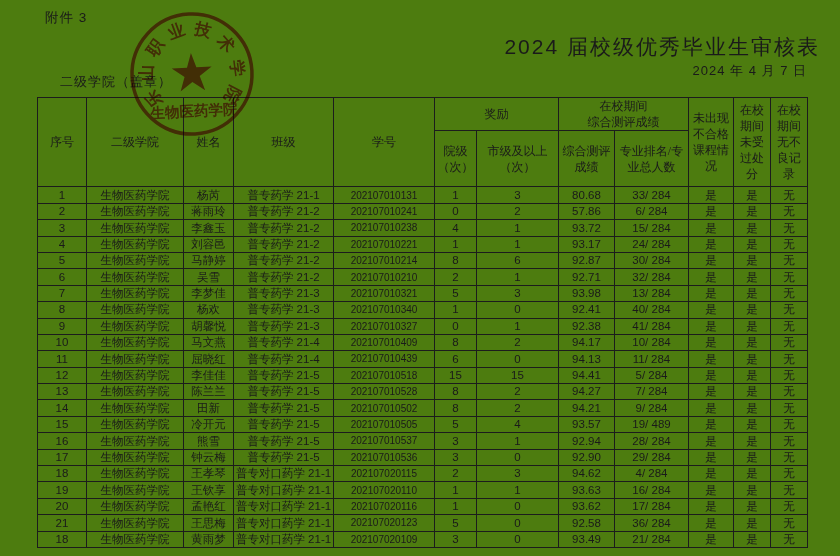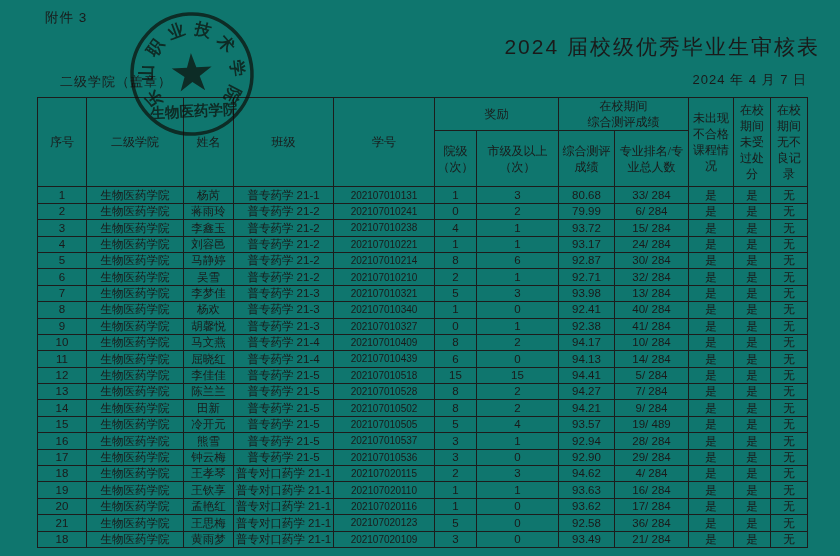--- a/index.html
+++ b/index.html
@@ -1,24 +1,24 @@
 <!DOCTYPE html>
 <html style="--seal-color: #d5473f;"><head>
 <meta charset="utf-8">
 <style>
   html,body{margin:0;padding:0;background:#ffffff;}
   .page{
-    position:relative;width:840px;height:556px;background:#0f766e;overflow:hidden;
+    position:relative;width:840px;height:556px;background:#4d7c0f;overflow:hidden;
     font-family:"Liberation Sans","DejaVu Sans",sans-serif;color:#1a1a1a;
   }
   .attachment{position:absolute;left:45px;top:9px;font-size:13.5px;letter-spacing:1px;}
   .doc-title{position:absolute;left:50px;top:33px;width:770px;text-align:right;
     font-size:21px;letter-spacing:2px;font-weight:500;}
   .college-field{position:absolute;left:60px;top:73px;font-size:13px;letter-spacing:1px;}
-  .doc-date{position:absolute;right:33px;top:71px;font-size:13px;letter-spacing:1px;}
+  .doc-date{position:absolute;right:33px;top:62px;font-size:13px;letter-spacing:1px;}
 
   
   .seal{position:absolute;left:122px;top:2px;width:140px;height:144px;
     mix-blend-mode:multiply;opacity:.88;transform:rotate(-3deg);z-index:5;}
   .seal text{font-family:"Liberation Serif","DejaVu Serif",serif;font-weight:bold;}
 
   
   .audit-table{
     position:absolute;left:37px;top:97px;border-collapse:collapse;table-layout:fixed;
     width:770px;font-size:12px;
@@ -120,21 +120,21 @@
           <td>无</td>
         </tr>
         <tr>
           <td>2</td>
           <td>生物医药学院</td>
           <td>蒋雨玲</td>
           <td>普专药学 21-2</td>
           <td>202107010241</td>
           <td>0</td>
           <td>2</td>
-          <td>79.99</td>
+          <td>57.86</td>
           <td>6/ 284</td>
           <td>是</td>
           <td>是</td>
           <td>无</td>
         </tr>
         <tr>
           <td>3</td>
           <td>生物医药学院</td>
           <td>李鑫玉</td>
           <td>普专药学 21-2</td>
@@ -247,21 +247,21 @@
         </tr>
         <tr>
           <td>11</td>
           <td>生物医药学院</td>
           <td>屈晓红</td>
           <td>普专药学 21-4</td>
           <td>202107010439</td>
           <td>6</td>
           <td>0</td>
           <td>94.13</td>
-          <td>14/ 284</td>
+          <td>11/ 284</td>
           <td>是</td>
           <td>是</td>
           <td>无</td>
         </tr>
         <tr>
           <td>12</td>
           <td>生物医药学院</td>
           <td>李佳佳</td>
           <td>普专药学 21-5</td>
           <td>202107010518</td>

